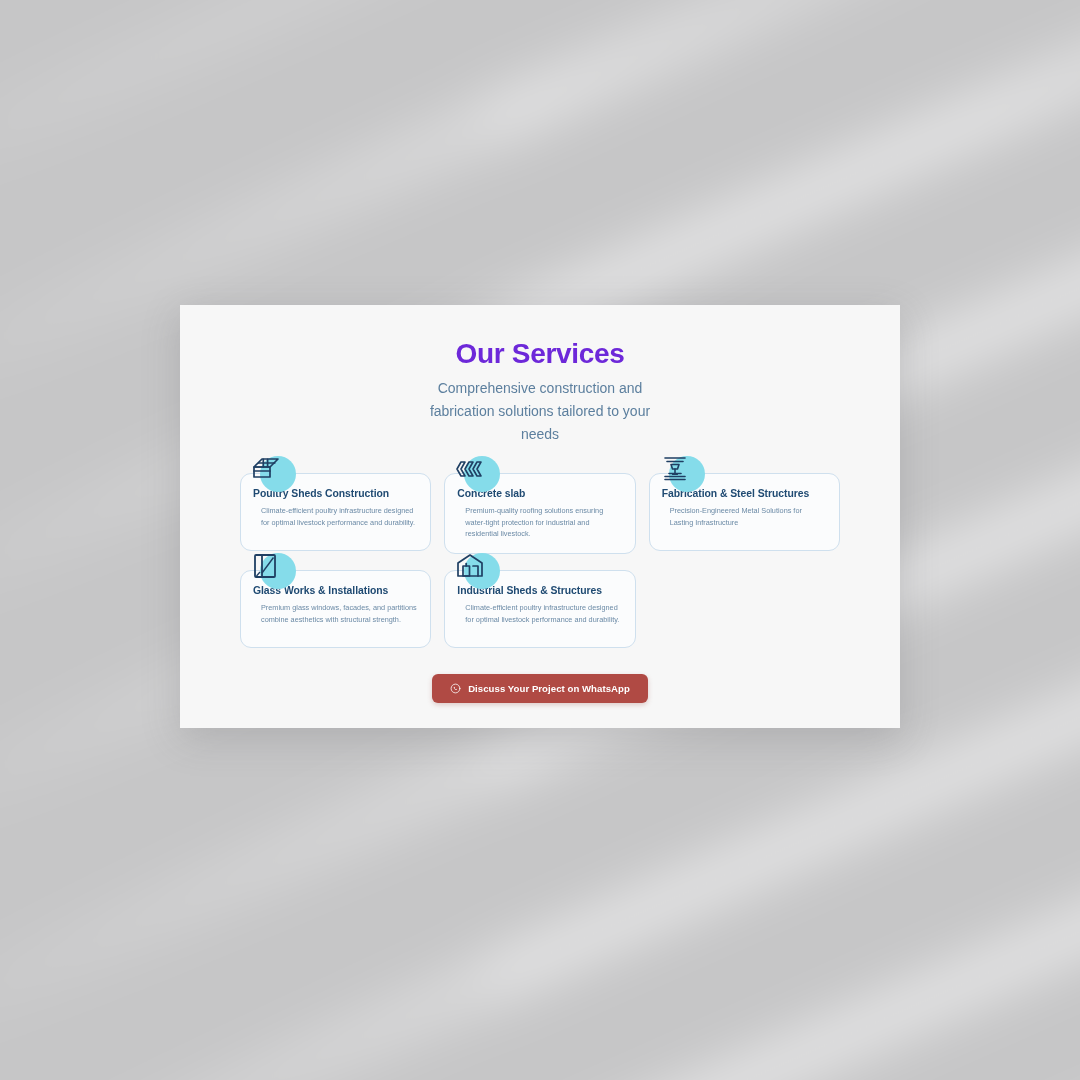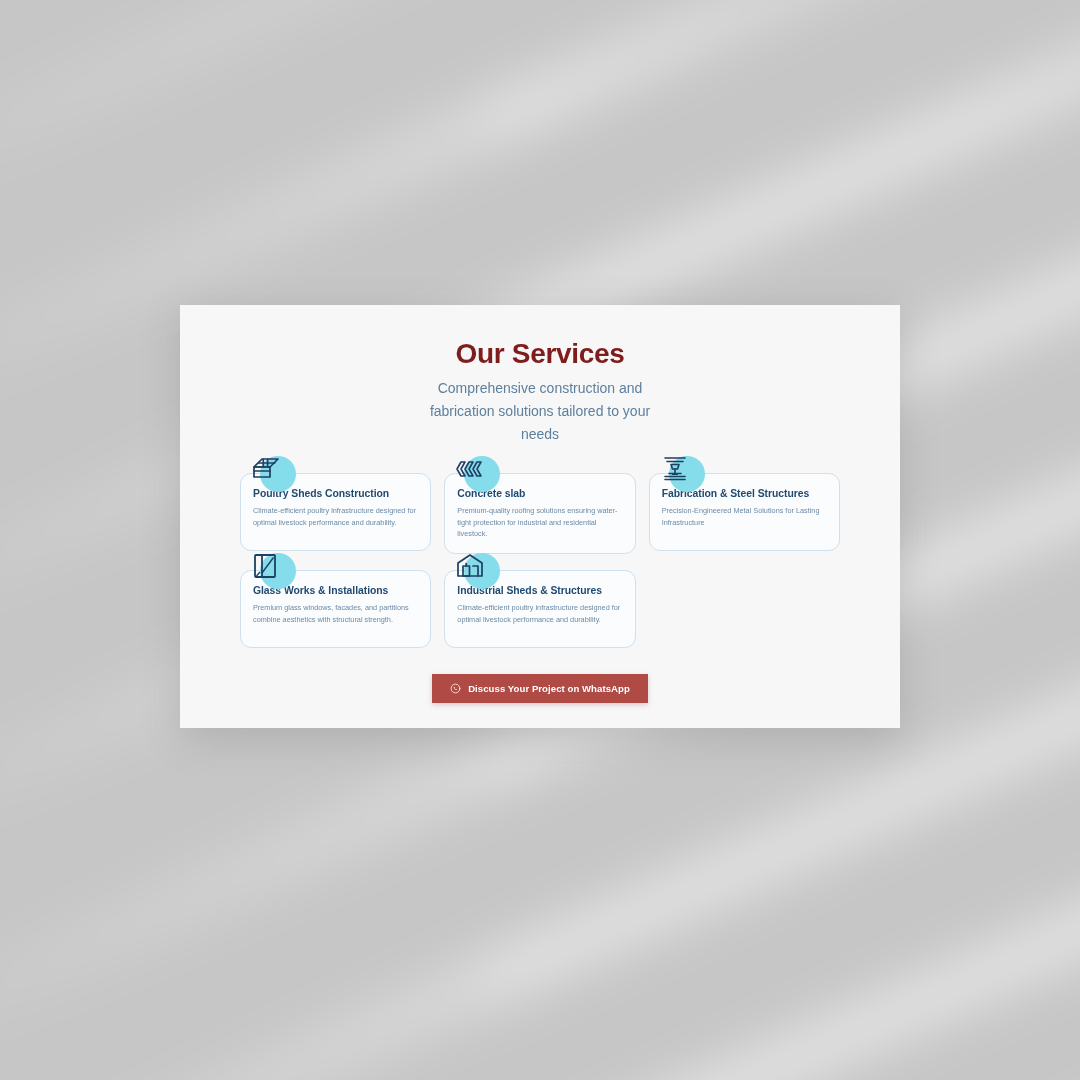--- a/index.html
+++ b/index.html
@@ -62,21 +62,21 @@
     box-sizing: border-box;
   }
 
   
   .section-title {
     margin: 0;
     text-align: center;
     font-size: 28px;
     font-weight: 700;
     letter-spacing: -0.3px;
-    color: #7f1d1d;
+    color: #6d28d9;
     line-height: 1.12;
   }
   .section-subtitle {
     margin: 8px auto 0 auto;
     max-width: 260px;
     text-align: center;
     font-size: 14px;
     line-height: 1.62;
     color: #5c7f9e;
     font-weight: 400;
@@ -129,41 +129,41 @@
 
   .card-title {
     margin: 0;
     font-size: 10.4px;
     font-weight: 700;
     color: #1f4a72;
     letter-spacing: -0.05px;
     line-height: 1.2;
   }
   .card-desc {
-    margin: 4px 0 0 0;
+    margin: 4px 0 0 8px;
     font-size: 7.3px;
     line-height: 1.62;
     color: #6b8aa6;
     font-weight: 400;
   }
 
   
   .cta-row {
     margin-top: 26px;
     display: flex;
     justify-content: center;
   }
   .cta-button {
     display: inline-flex;
     align-items: center;
     gap: 7px;
     background: #b04a44;
     color: #ffffff;
     border: none;
-    border-radius: 0;
+    border-radius: 6px;
     padding: 9px 18px;
     font-family: "Liberation Sans", sans-serif;
     font-size: 9.6px;
     font-weight: 700;
     letter-spacing: 0.05px;
     cursor: pointer;
     box-shadow: 0 2px 5px rgba(150,70,64,0.25);
   }
   .cta-button svg { display: block; }
 </style>

